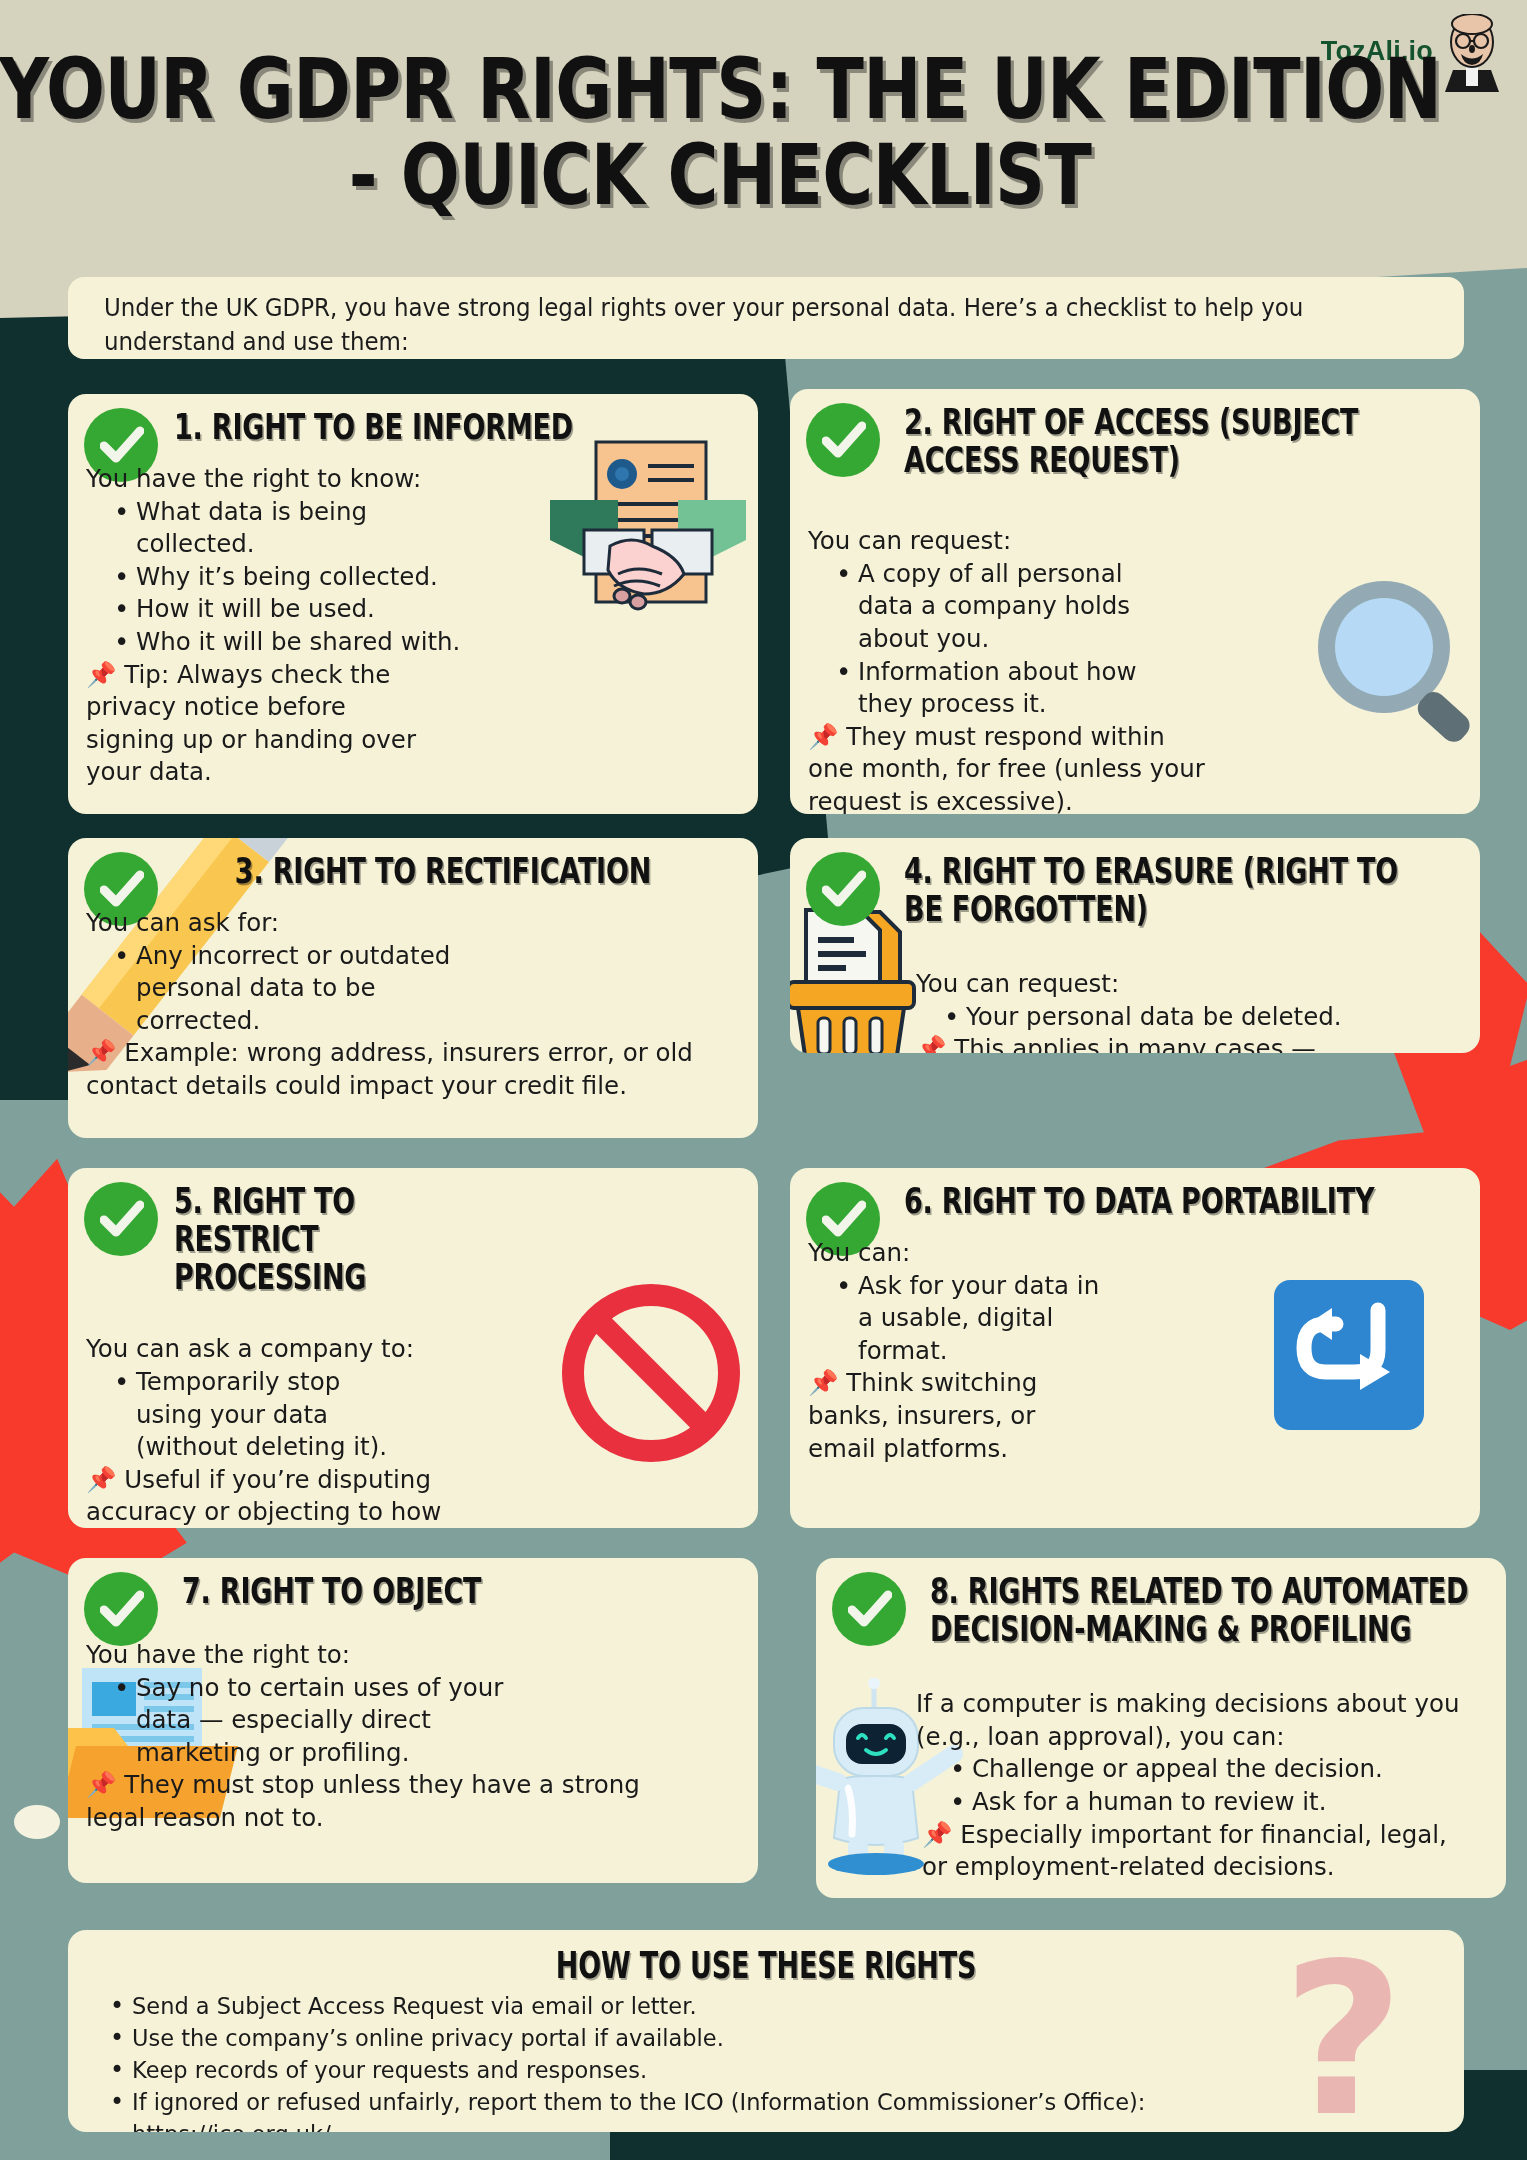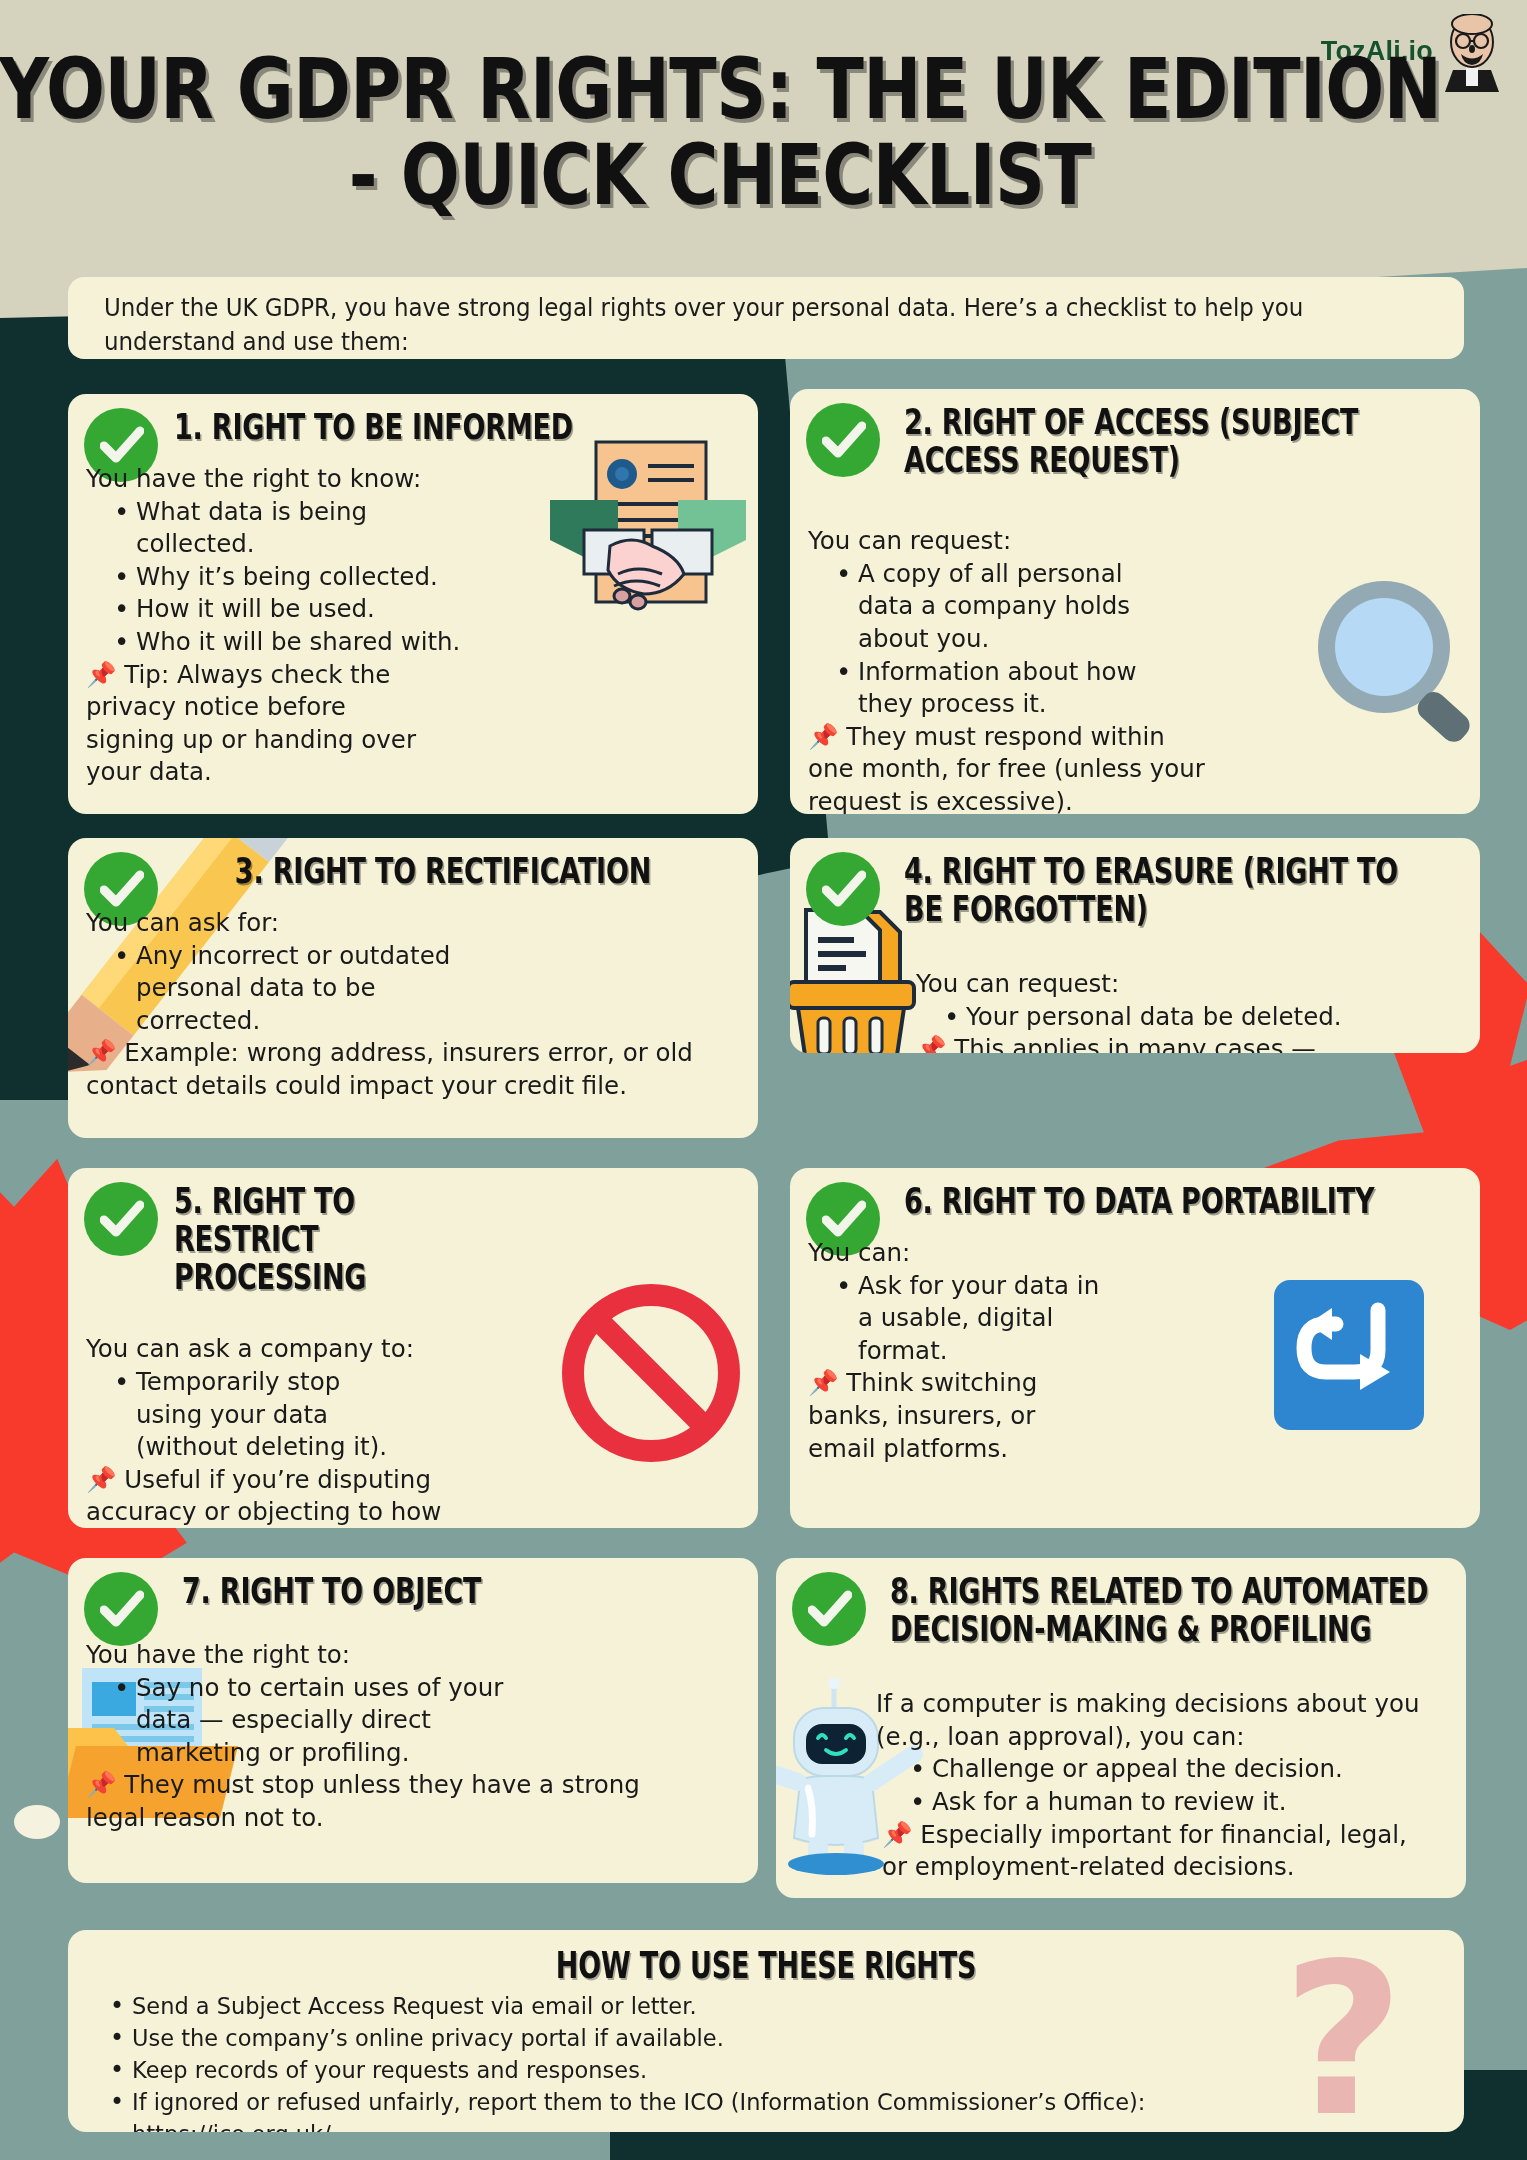--- a/index.html
+++ b/index.html
@@ -471,21 +471,21 @@
       <div class="card-body" style="margin-top:38px;">
         <div class="lead">You have the right to:</div>
         <ul>
           <li style="max-width:400px;">Say no to certain uses of your data — especially direct marketing or profiling.</li>
         </ul>
         <div class="tipline" style="max-width:620px;"><span class="pin">📌</span> <span>They must stop unless they have a strong legal reason not to.</span></div>
       </div>
     </div>
   </div>
 
-  <div class="card" style="left:776px; top:1558px; width:690px; height:340px;">
+  <div class="card" style="left:816px; top:1558px; width:690px; height:340px;">
     <svg class="card-art" style="left:-8px; top:120px; width:170px; height:200px;" viewBox="0 0 170 200">
       <line x1="66" y1="6" x2="66" y2="30" stroke="#cfe6f2" stroke-width="5"></line>
       <circle cx="66" cy="5" r="6" fill="#eaf5fb"></circle>
       <rect x="26" y="30" width="84" height="68" rx="30" fill="#d8ecf7" stroke="#bcd9e8" stroke-width="2"></rect>
       <rect x="38" y="46" width="60" height="40" rx="16" fill="#0d2233"></rect>
       <path d="M50 60 Q54 54 58 60" fill="none" stroke="#2ee0c0" stroke-width="4" stroke-linecap="round"></path>
       <path d="M78 60 Q82 54 86 60" fill="none" stroke="#2ee0c0" stroke-width="4" stroke-linecap="round"></path>
       <path d="M58 72 Q68 80 78 72" fill="none" stroke="#2ee0c0" stroke-width="4" stroke-linecap="round"></path>
       <path d="M32 104 Q30 98 68 98 Q106 98 104 104 L110 160 Q68 174 26 160 Z" fill="#d8ecf7" stroke="#bcd9e8" stroke-width="2"></path>
       <path d="M40 110 Q46 128 44 156" fill="none" stroke="#fbfdff" stroke-width="7" stroke-linecap="round"></path>

